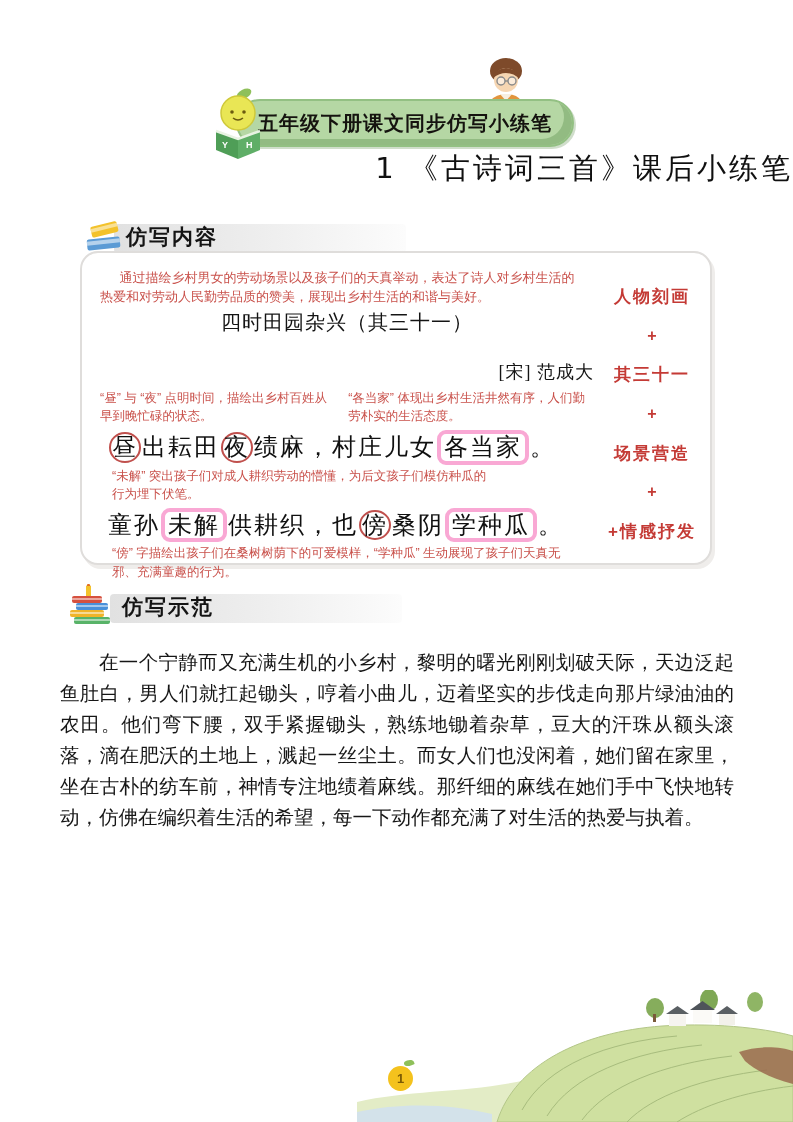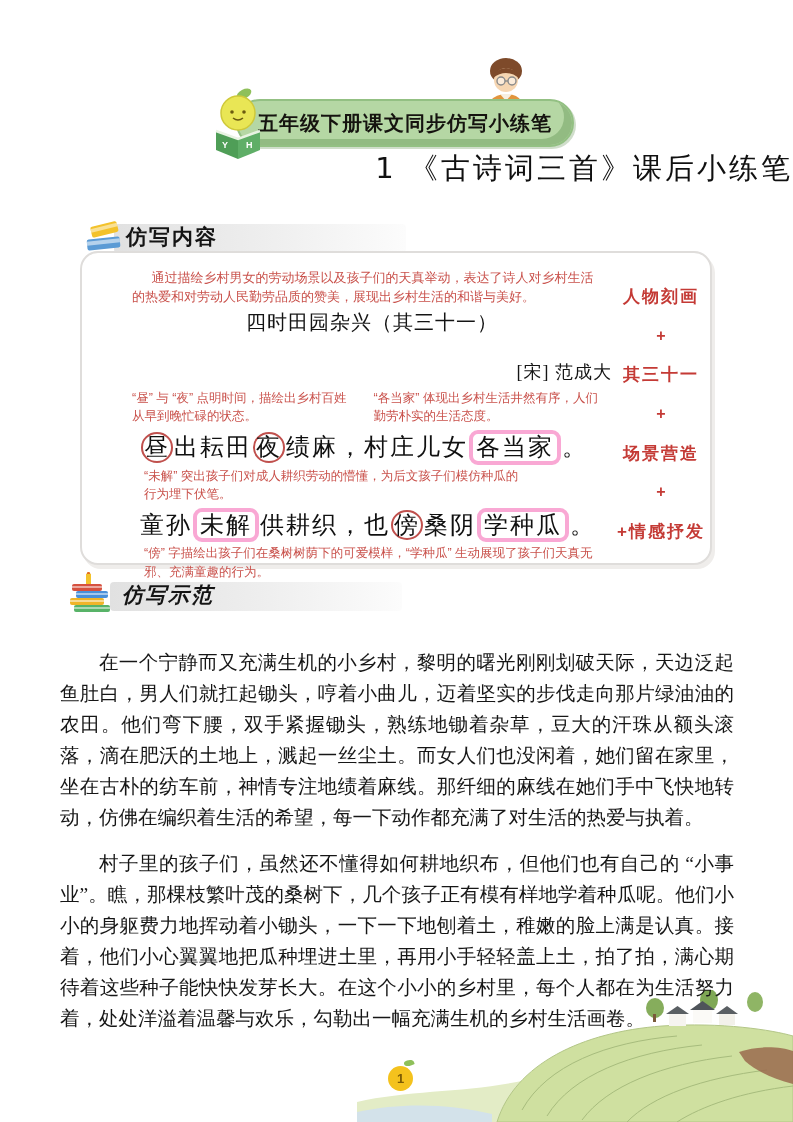--- a/index.html
+++ b/index.html
@@ -23,21 +23,21 @@
   .section-header { position:absolute; height:42px; display:flex; align-items:center; z-index:2; }
   .sh-strip { position:absolute; left:30px; top:8px; width:292px; height:29px; border-radius:4px;
               background:linear-gradient(90deg,#e1e1e1 0%, #efefef 55%, #fcfcfc 100%); z-index:0; }
   .sh-icon { position:relative; z-index:2; }
   .sh-label { position:relative; z-index:1; font-size:21px; font-weight:bold; color:#141414; letter-spacing:2px; }
 
   
   .content-box { position:absolute; left:80px; top:251px; width:632px; height:314px;
                  background:#fff; border:2px solid #dfdddb; border-radius:18px;
                  box-shadow:3px 4px 0 #efedeb; display:flex; z-index:2; }
-  .poem-col { flex:1; padding:16px 4px 8px 26px;margin-left:24px; }
+  .poem-col { flex:1; padding:16px 4px 8px 18px; }
   .labels-col { width:112px; padding:32px 4px 20px 0; display:flex; flex-direction:column;
                 align-items:center; justify-content:space-between; }
   .side-label { color:#c43a35; font-size:17px; font-weight:bold; letter-spacing:2px; }
   .side-plus  { color:#c43a35; font-size:16px; font-weight:bold; }
 
   .red-note { color:#c9514b; }
   .intro { font-size:13px; line-height:1.45; color:#c9514b; text-indent:1.5em; padding-right:10px; }
   .poem-title { text-align:center; font-family:"Liberation Serif", serif; font-size:20px;
                 color:#141414; margin-top:2px; letter-spacing:1px; }
   .poem-author { text-align:right; font-family:"Liberation Serif", serif; font-size:18px;
@@ -145,40 +145,39 @@
       <span class="side-label">人物刻画</span>
       <span class="side-plus">+</span>
       <span class="side-label">其三十一</span>
       <span class="side-plus">+</span>
       <span class="side-label">场景营造</span>
       <span class="side-plus">+</span>
       <span class="side-label">+情感抒发</span>
     </div>
   </div>
 
-  <div class="section-header" id="sh2" style="left:64px; top:574px;font-style:italic;">
+  <div class="section-header" id="sh2" style="left:64px; top:586px;">
     <div class="sh-strip" style="left:46px;"></div>
     <svg class="sh-icon" width="58" height="46" viewBox="0 0 58 46">
       <rect x="22" y="2" width="5" height="10" fill="#f3c22b"></rect>
       <path d="M24.5,-2 L22.5,2 L26.5,2 Z" fill="#e2701f"></path>
       <rect x="8" y="12" width="30" height="7" rx="2" fill="#d6513f"></rect>
       <rect x="12" y="19" width="32" height="7" rx="2" fill="#4a90d9"></rect>
       <rect x="6" y="26" width="34" height="7" rx="2" fill="#f0b429"></rect>
       <rect x="10" y="33" width="36" height="7" rx="2" fill="#58b368"></rect>
       <rect x="8" y="14" width="30" height="2" fill="#ffffff" fill-opacity="0.5"></rect>
       <rect x="12" y="21" width="32" height="2" fill="#ffffff" fill-opacity="0.5"></rect>
       <rect x="6" y="28" width="34" height="2" fill="#ffffff" fill-opacity="0.5"></rect>
       <rect x="10" y="35" width="36" height="2" fill="#ffffff" fill-opacity="0.5"></rect>
     </svg>
     <span class="sh-label">仿写示范</span>
   </div>
 
   <div class="essay">
     <p>在一个宁静而又充满生机的小乡村，黎明的曙光刚刚划破天际，天边泛起鱼肚白，男人们就扛起锄头，哼着小曲儿，迈着坚实的步伐走向那片绿油油的农田。他们弯下腰，双手紧握锄头，熟练地锄着杂草，豆大的汗珠从额头滚落，滴在肥沃的土地上，溅起一丝尘土。而女人们也没闲着，她们留在家里，坐在古朴的纺车前，神情专注地绩着麻线。那纤细的麻线在她们手中飞快地转动，仿佛在编织着生活的希望，每一下动作都充满了对生活的热爱与执着。</p>
-    <p>村子里的孩子们，虽然还不懂得如何耕地织布，但他们也有自己的 “小事业”。瞧，那棵枝繁叶茂的桑树下，几个孩子正有模有样地学着种瓜呢。他们小小的身躯费力地挥动着小锄头，一下一下地刨着土，稚嫩的脸上满是认真。接着，他们小心翼翼地把瓜种埋进土里，再用小手轻轻盖上土，拍了拍，满心期待着这些种子能快快发芽长大。在这个小小的乡村里，每个人都在为生活努力着，处处洋溢着温馨与欢乐，勾勒出一幅充满生机的乡村生活画卷。</p>
   </div>
 
   <svg class="terraces" width="436" height="132" viewBox="0 0 436 132">
     <path d="M0,132 L0,112 C60,98 130,104 190,84 C250,64 310,56 436,46 L436,132 Z" fill="#e3ecc6"></path>
     <path d="M140,132 C158,74 225,42 305,36 C365,32 415,40 436,46 L436,132 Z" fill="#cfe0a0" stroke="#b3c687" stroke-width="1"></path>
     <path d="M165,120 C190,75 250,52 320,46" fill="none" stroke="#a7bc7d" stroke-width="1"></path>
     <path d="M190,126 C215,85 275,62 345,55" fill="none" stroke="#a7bc7d" stroke-width="1"></path>
     <path d="M225,130 C250,96 305,74 375,66" fill="none" stroke="#a7bc7d" stroke-width="1"></path>
     <path d="M270,132 C295,106 345,88 410,80" fill="none" stroke="#a7bc7d" stroke-width="1"></path>
     <path d="M320,132 C345,116 385,102 436,96" fill="none" stroke="#a7bc7d" stroke-width="1"></path>

